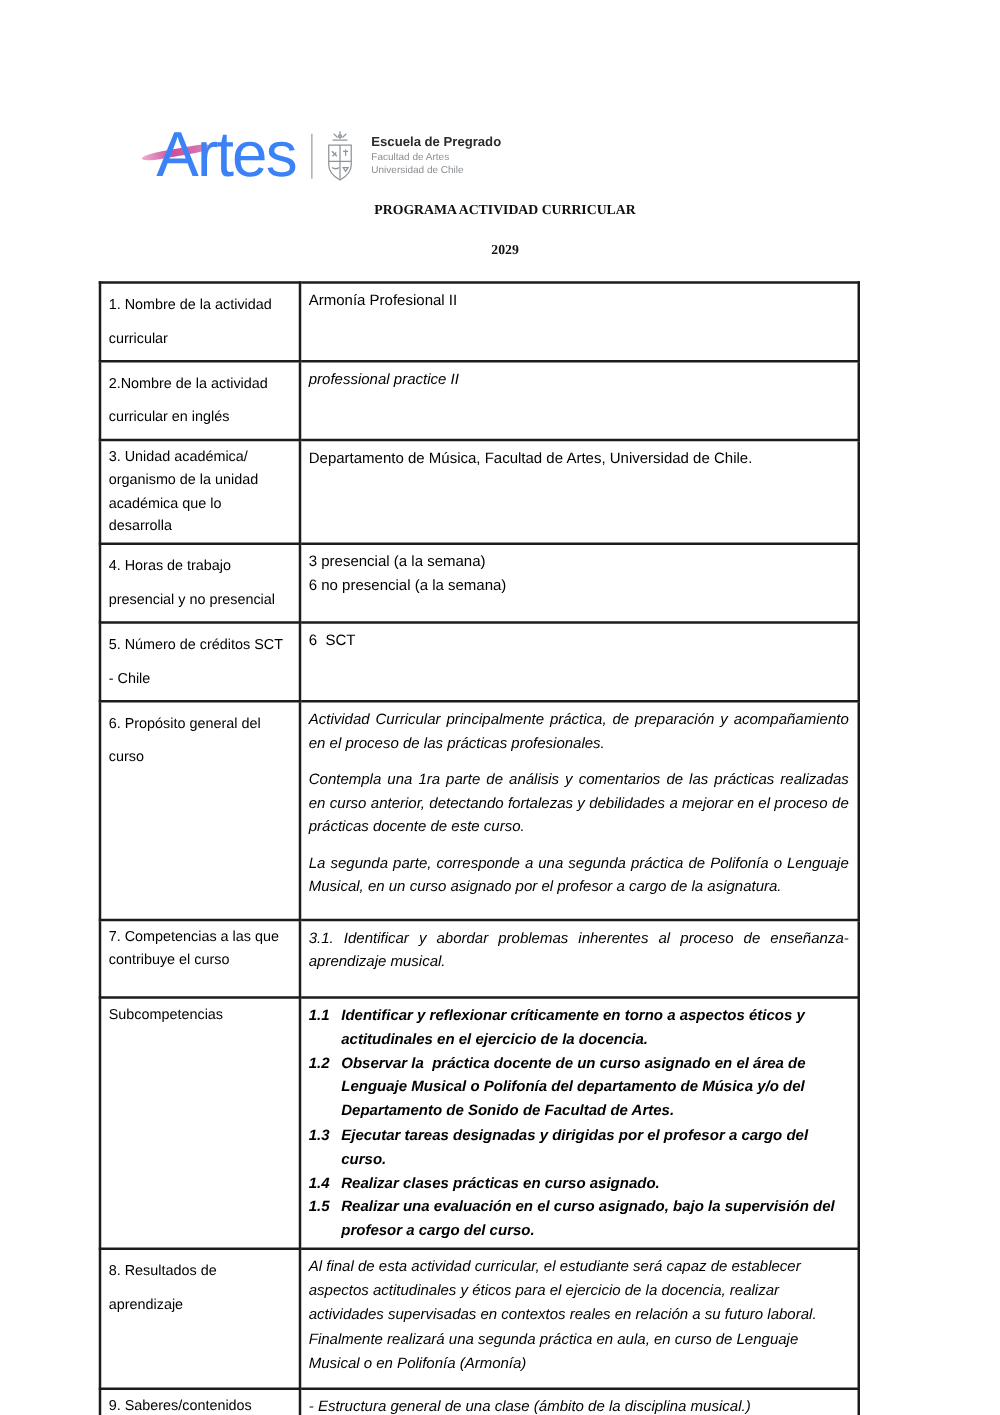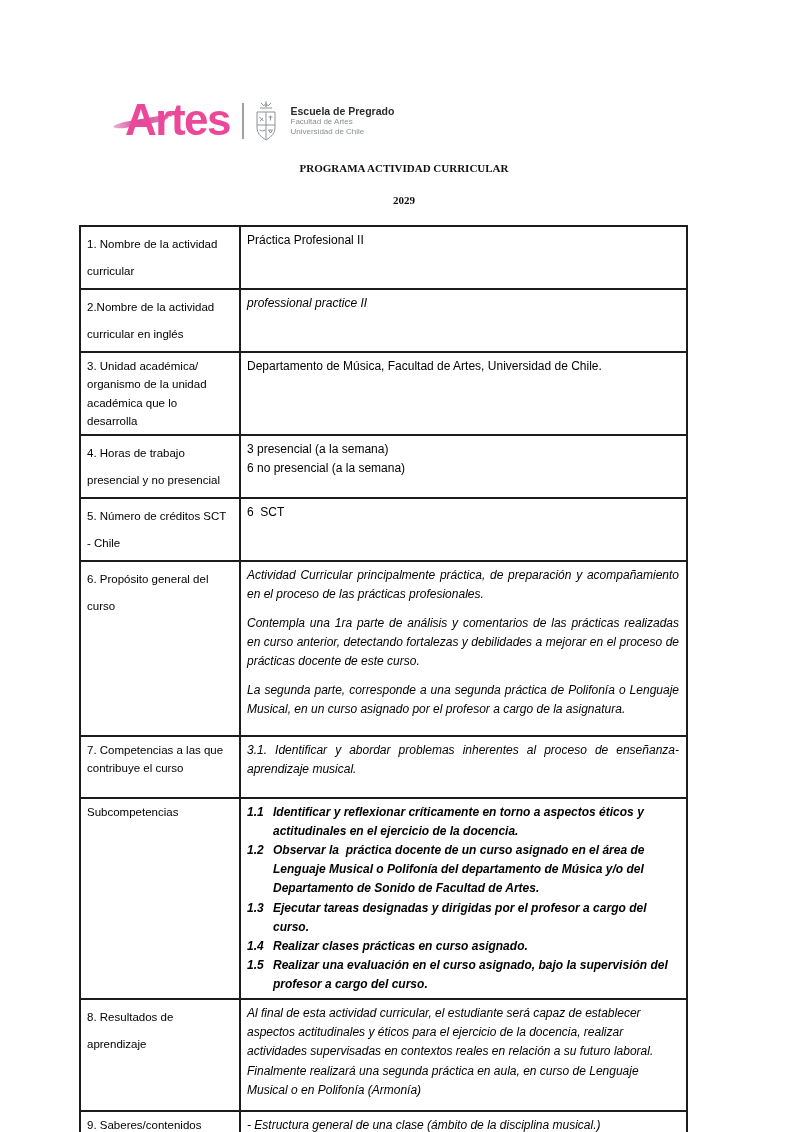--- a/index.html
+++ b/index.html
@@ -4,21 +4,21 @@
 <style>
   html,body { margin:0; padding:0; background:#ffffff; }
   .page {
     position:relative; width:800px; height:1132px; margin:0 auto;
     background:#ffffff; overflow:hidden;
     font-family:"Liberation Sans", sans-serif; color:#000;
   }
 
   
   .logo { position:absolute; left:119px; top:96px; display:flex; align-items:center; }
-  .brand { position:relative; font-size:44px; font-weight:bold; letter-spacing:-1.5px; color:#ec4899; line-height:1; padding:2px 2px 4px 6px; }
+  .brand { position:relative; font-size:51px; font-weight:normal; letter-spacing:-1.5px; color:#3b82f6; line-height:1; padding:2px 2px 4px 6px; }
   .swoosh {
     position:absolute; left:-6px; top:23px; width:56px; height:6px;
     background:linear-gradient(90deg,#f0aed2 0%, #cb4f9b 45%, #e183bb 100%);
     border-radius:60% 40% 50% 50% / 100% 100% 100% 100%;
     transform:rotate(-10deg); z-index:0;
   }
   .brand-text { position:relative; z-index:1; }
   .logo-divider { width:1.5px; height:36px; background:#9aa0a6; margin:0 9px 0 10px; }
   .crest { width:26px; height:42px; flex:none; }
   .org { margin-left:12px; }
@@ -97,21 +97,21 @@
   <table class="curr">
     <colgroup>
         <col class="c1">
         <col>
       </colgroup>
 
     <tbody>
         <tr>
       <td class="lbl lh-wide" style="height:53px">1. Nombre de la actividad
 curricular</td>
-      <td class="val">Práctica Profesional II</td>
+      <td class="val">Armonía Profesional II</td>
     </tr>
 
     <tr>
       <td class="lbl lh-wide" style="height:52px">2.Nombre de la actividad
 curricular en inglés</td>
       <td class="val it v-pad">professional practice II</td>
     </tr>
 
     <tr>
       <td class="lbl lh-norm" style="height:69px">3. Unidad académica/

